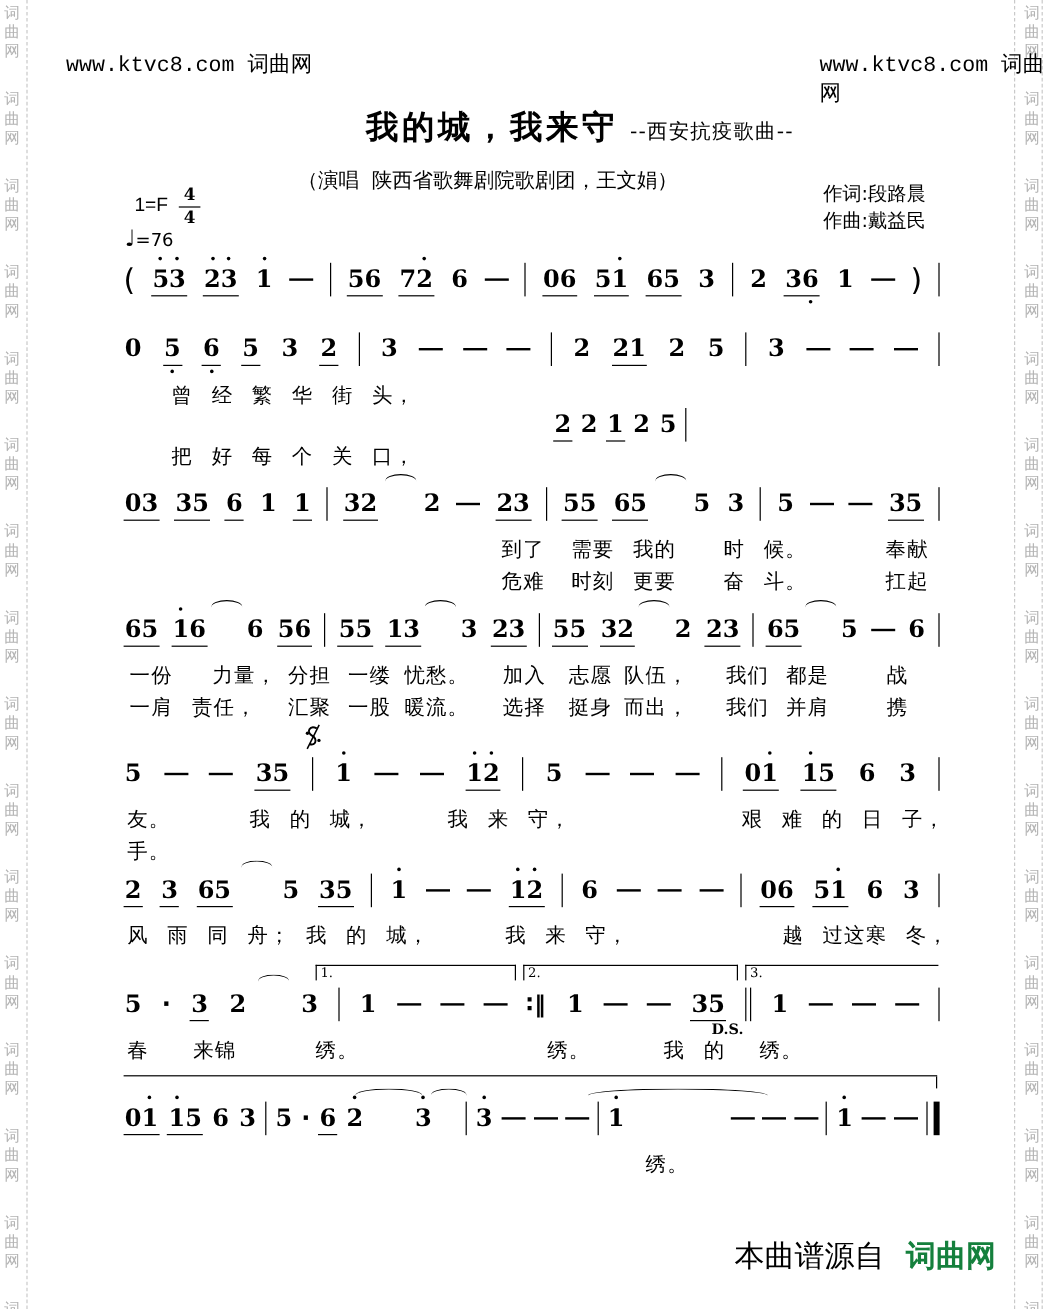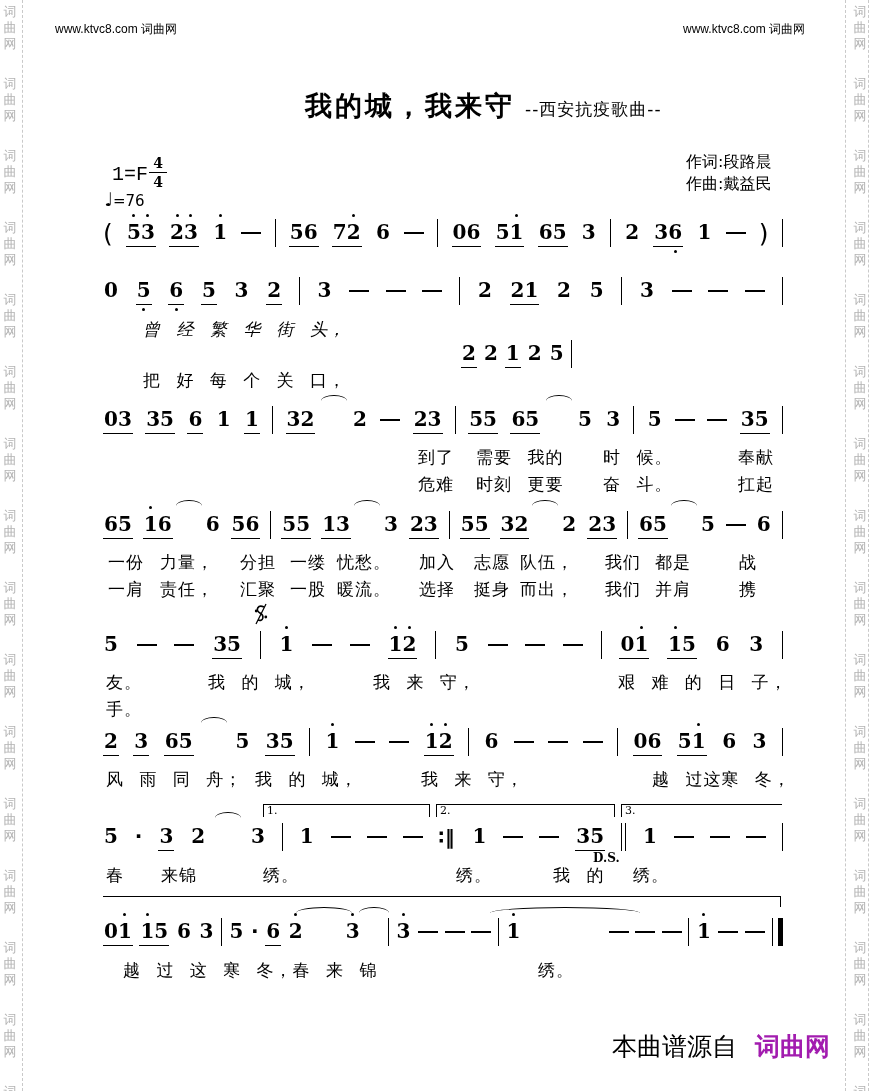--- a/index.html
+++ b/index.html
@@ -4,28 +4,28 @@
 <style>
   html,body{margin:0;padding:0;background:#fff;}
   .page{position:relative;width:872px;height:1091px;background:#fff;color:#000;
         font-family:"DejaVu Sans",sans-serif;overflow:hidden;}
   
   .margin-col{position:absolute;top:4px;width:16px;text-align:center;font-size:13px;
               line-height:16px;}
   .mgroup{margin-bottom:24px;}
   .dash-v{position:absolute;top:0;bottom:0;width:0;border-left:1px dashed #c9c9c9;}
   
-  .hdr{position:absolute;font-family:Liberation Sans, sans-serif;font-size:12px;}
+  .hdr{position:absolute;font-family:Liberation Mono, monospace;font-size:18px;margin-top:20px;}
   
   .title-line{position:absolute;white-space:nowrap;}
   .title{font-family:"DejaVu Serif",serif;font-size:27px;font-weight:bold;letter-spacing:3px;}
   .title-suffix{font-size:17px;margin-left:10px;letter-spacing:1px;}
   .subtitle{position:absolute;font-size:17px;white-space:pre;}
   .credits{position:absolute;font-size:16px;line-height:22px;}
-  .keysig{position:absolute;font-family:Liberation Mono, monospace;font-size:20px;}
+  .keysig{position:absolute;font-family:Liberation Sans, sans-serif;font-size:16px;}
   .frac{position:absolute;width:18px;text-align:center;font-family:"DejaVu Serif",serif;
         font-size:14px;font-weight:bold;line-height:14px;}
   .frac .fbar{border-top:1.5px solid #000;margin:2px 0;}
   .tempo{position:absolute;font-size:15px;}
   .tempo .nq{font-size:19px;}
   
   .system{position:absolute;}
   .nrow{position:absolute;display:flex;align-items:flex-start;justify-content:space-between;width:100%;}
   .nrow.pack{justify-content:flex-start;width:auto;}
   .note{display:inline-flex;position:relative;padding:0 1px 2px 1px;}
@@ -225,20 +225,21 @@
   <div class="dash-v" style="left:22px;"></div>
   <div class="dash-v" style="left:845px;"></div>
   <div class="dash-v" style="left:868px;"></div>
 
   <div class="hdr" style="left:55px;top:21px;">www.ktvc8.com 词曲网</div>
   <div class="hdr" style="left:683px;top:21px;">www.ktvc8.com 词曲网</div>
 
   <div class="title-line" style="left:305px;top:88px;">
     <span class="title">我的城，我来守</span><span class="title-suffix">--西安抗疫歌曲--</span>
   </div>
+  <div class="subtitle" style="left:248px;top:139px;">（演唱  陕西省歌舞剧院歌剧团，王文娟）</div>
 
   <div class="credits" style="left:670px;top:151px;margin-left:16px;">
     <div>作词:段路晨</div>
     <div>作曲:戴益民</div>
   </div>
 
   <div class="keysig" style="left:112px;top:163px;">1=F</div>
   <div class="frac" style="left:149px;top:156px;">
     <div>4</div>
     <div class="fbar"></div>
@@ -352,21 +353,21 @@
           </span>
           <span class="bar"></span>
           <span class="note">
             <span class="dgt">3</span>
           </span>
           <span class="dash"></span>
           <span class="dash"></span>
           <span class="dash"></span>
           <span class="bar"></span>
         </div>
-        <div class="lrow" style="top: 40px; font-style: italic;">
+        <div class="lrow" style="top: 40px;">
           <span class="lseg" style="left: 40px;">曾 经 繁 华 街 头，</span>
         </div>
         <div class="nrow pack" style="top: 63px; left: 358px; gap: 6px;">
           <span class="note u">
             <span class="dgt">2</span>
           </span>
           <span class="note">
             <span class="dgt">2</span>
           </span>
           <span class="note u">
@@ -520,21 +521,21 @@
             <span class="dgt">5</span>
           </span>
           <span class="dash"></span>
           <span class="note">
             <span class="dgt">6</span>
           </span>
           <span class="bar"></span>
         </div>
         <div class="lrow" style="top: 39px;">
           <span class="lseg" style="left: 5px;">一份</span>
-          <span class="lseg" style="left: 57px;">力量，</span>
+          <span class="lseg" style="left: 74px;">力量，</span>
           <span class="lseg" style="left: 137px;">分担</span>
           <span class="lseg" style="left: 187px;">一缕</span>
           <span class="lseg" style="left: 234px;">忧愁。</span>
           <span class="lseg" style="left: 316px;">加入</span>
           <span class="lseg" style="left: 371px;">志愿</span>
           <span class="lseg" style="left: 417px;">队伍，</span>
           <span class="lseg" style="left: 502px;">我们</span>
           <span class="lseg" style="left: 552px;">都是</span>
           <span class="lseg" style="left: 636px;">战</span>
         </div>
@@ -785,25 +786,24 @@
           <span class="dash"></span>
           <span class="bar"></span>
           <span class="note">
             <span class="dgt">1<span class="da"></span></span>
           </span>
           <span class="dash"></span>
           <span class="dash"></span>
           <span class="finalbar"></span>
         </div>
         <div class="lrow" style="top: 40px;">
-          <span class="lseg" style="left: 20px;">越 过 这 寒 冬，春 来 锦</span>
           <span class="lseg" style="left: 435px;">绣。</span>
         </div>
         <div class="cont" style="left: 0px; width: 678px; top: -23px;">
           <div class="tick"></div>
         </div>
       </div>
     </div>
 
   <div class="src" style="left:612px;top:1030px;">
-    <span>本曲谱源自</span><span class="brand" id="brand" style="color: #a21caf;">词曲网</span>
+    <span>本曲谱源自</span><span class="brand" id="brand" style="color: #15803d;">词曲网</span>
   </div>
 </div>
 
 </body></html>

